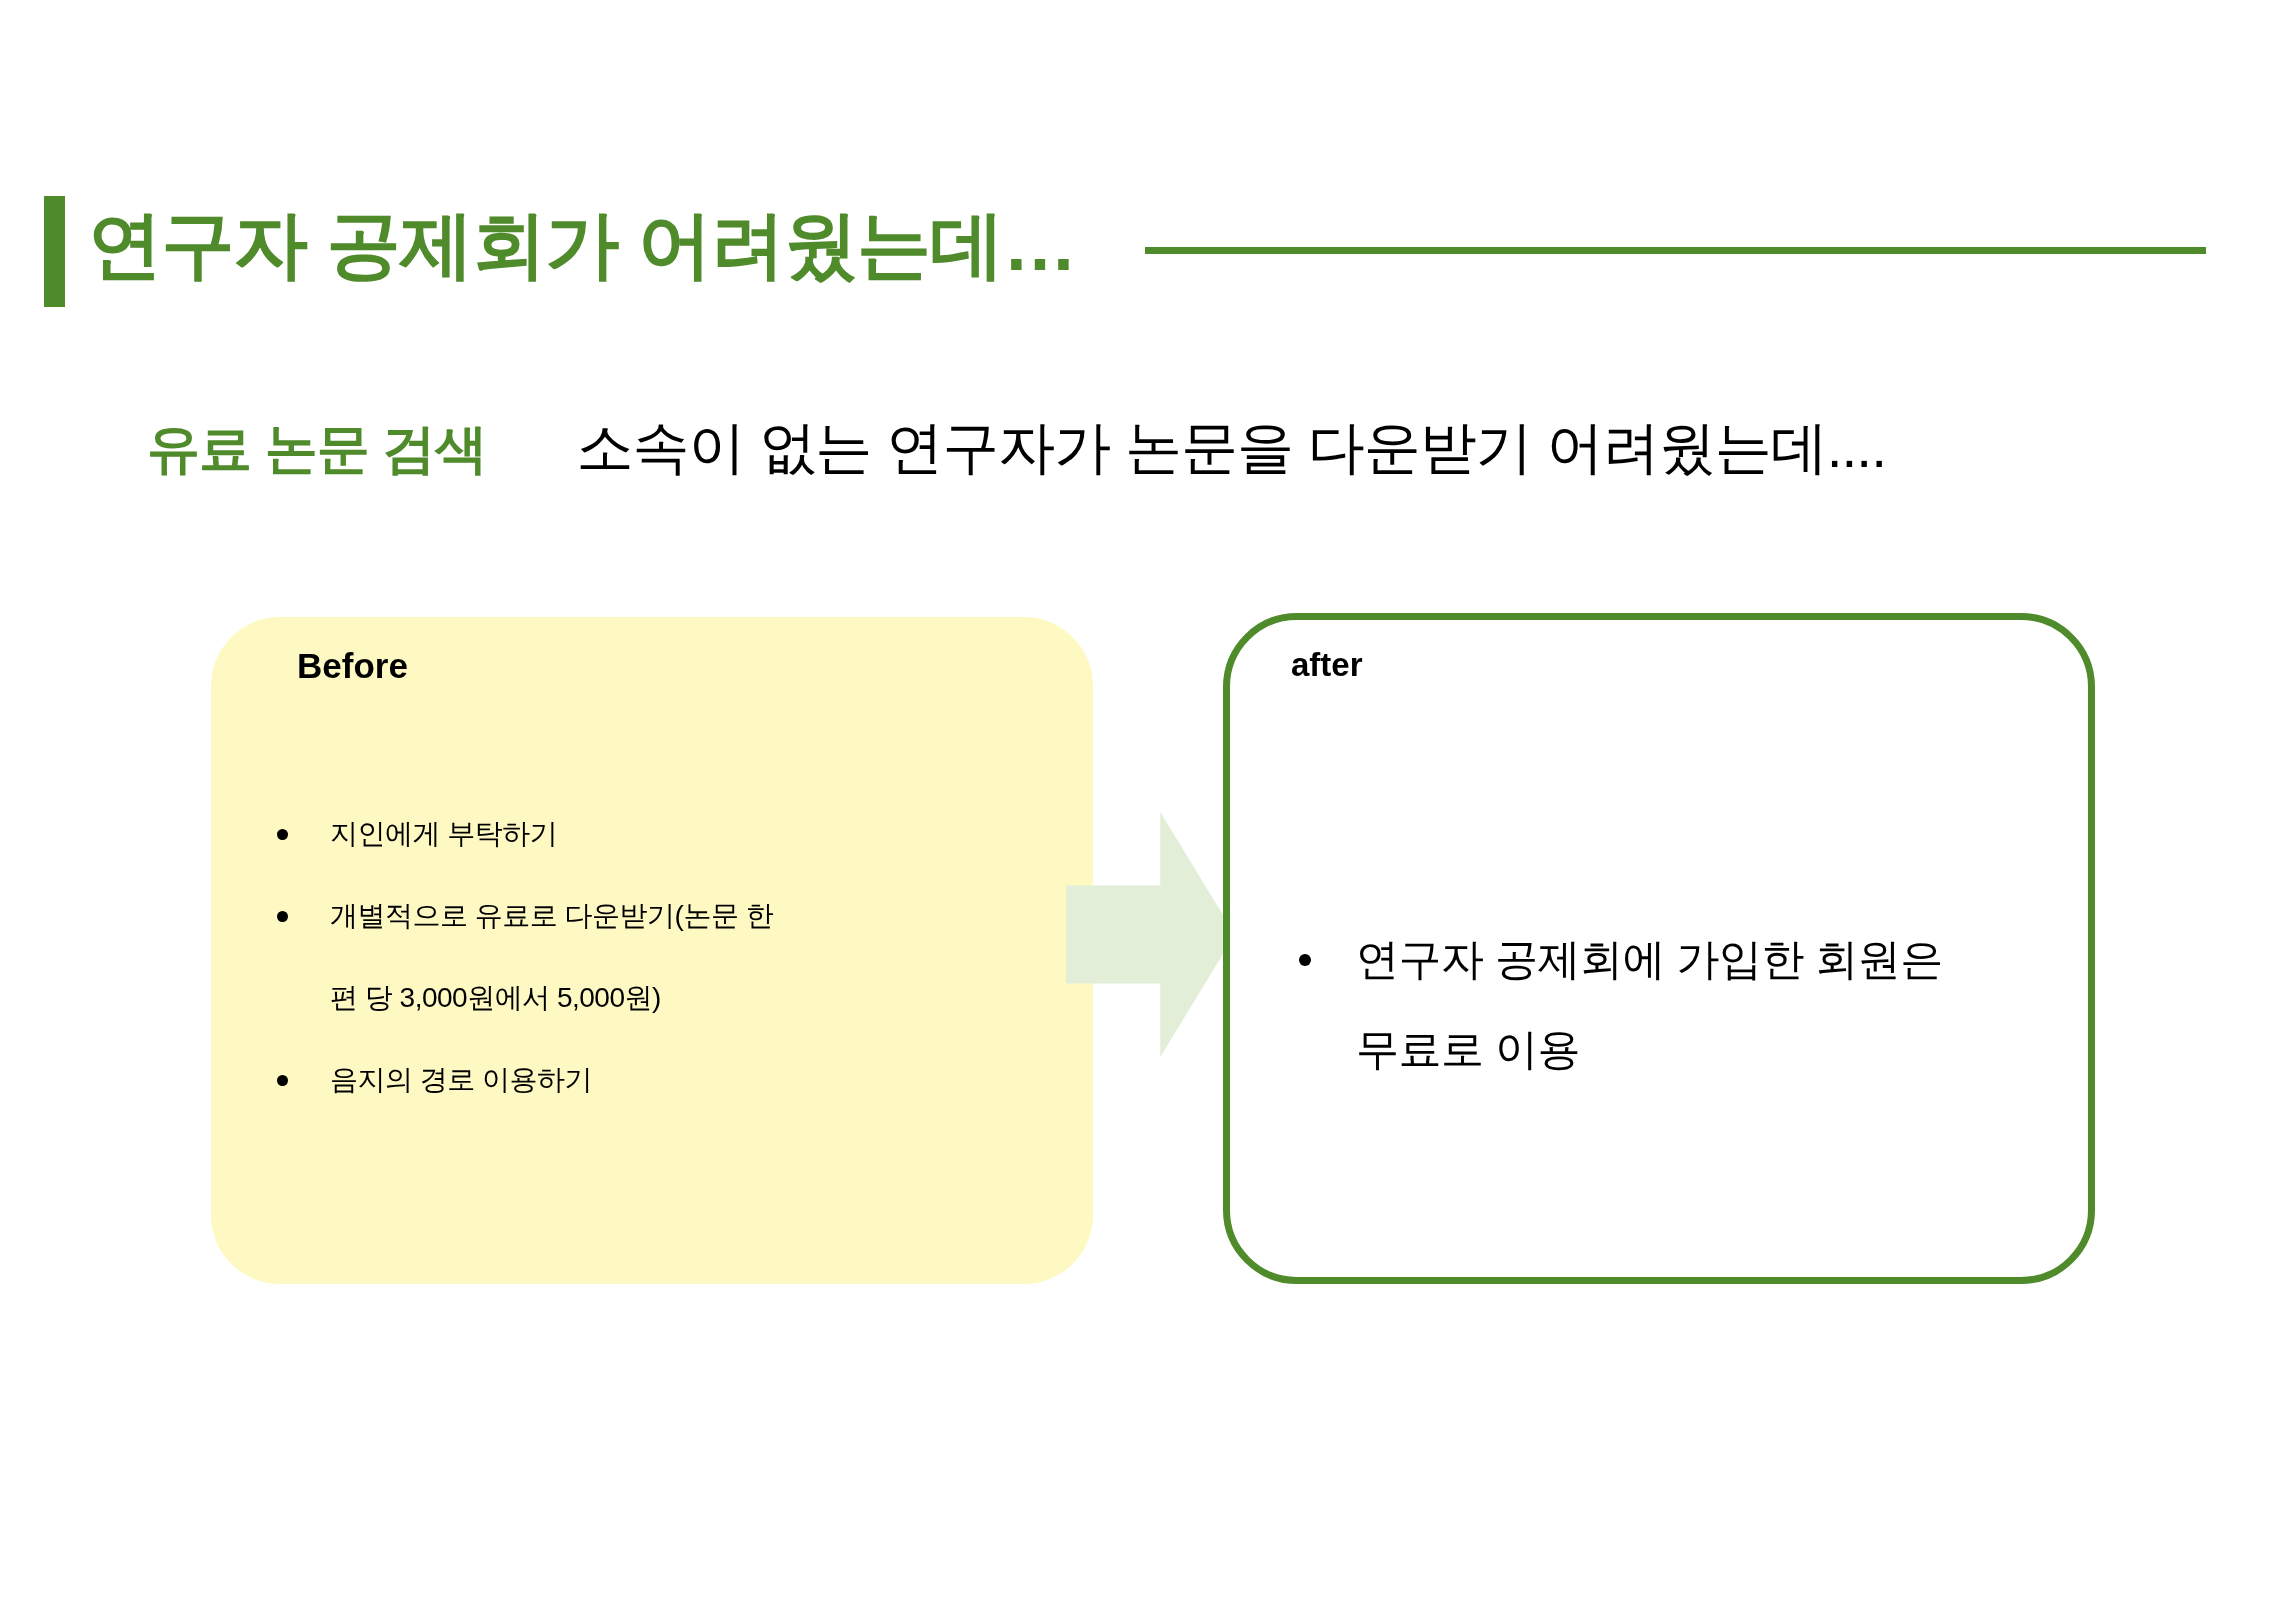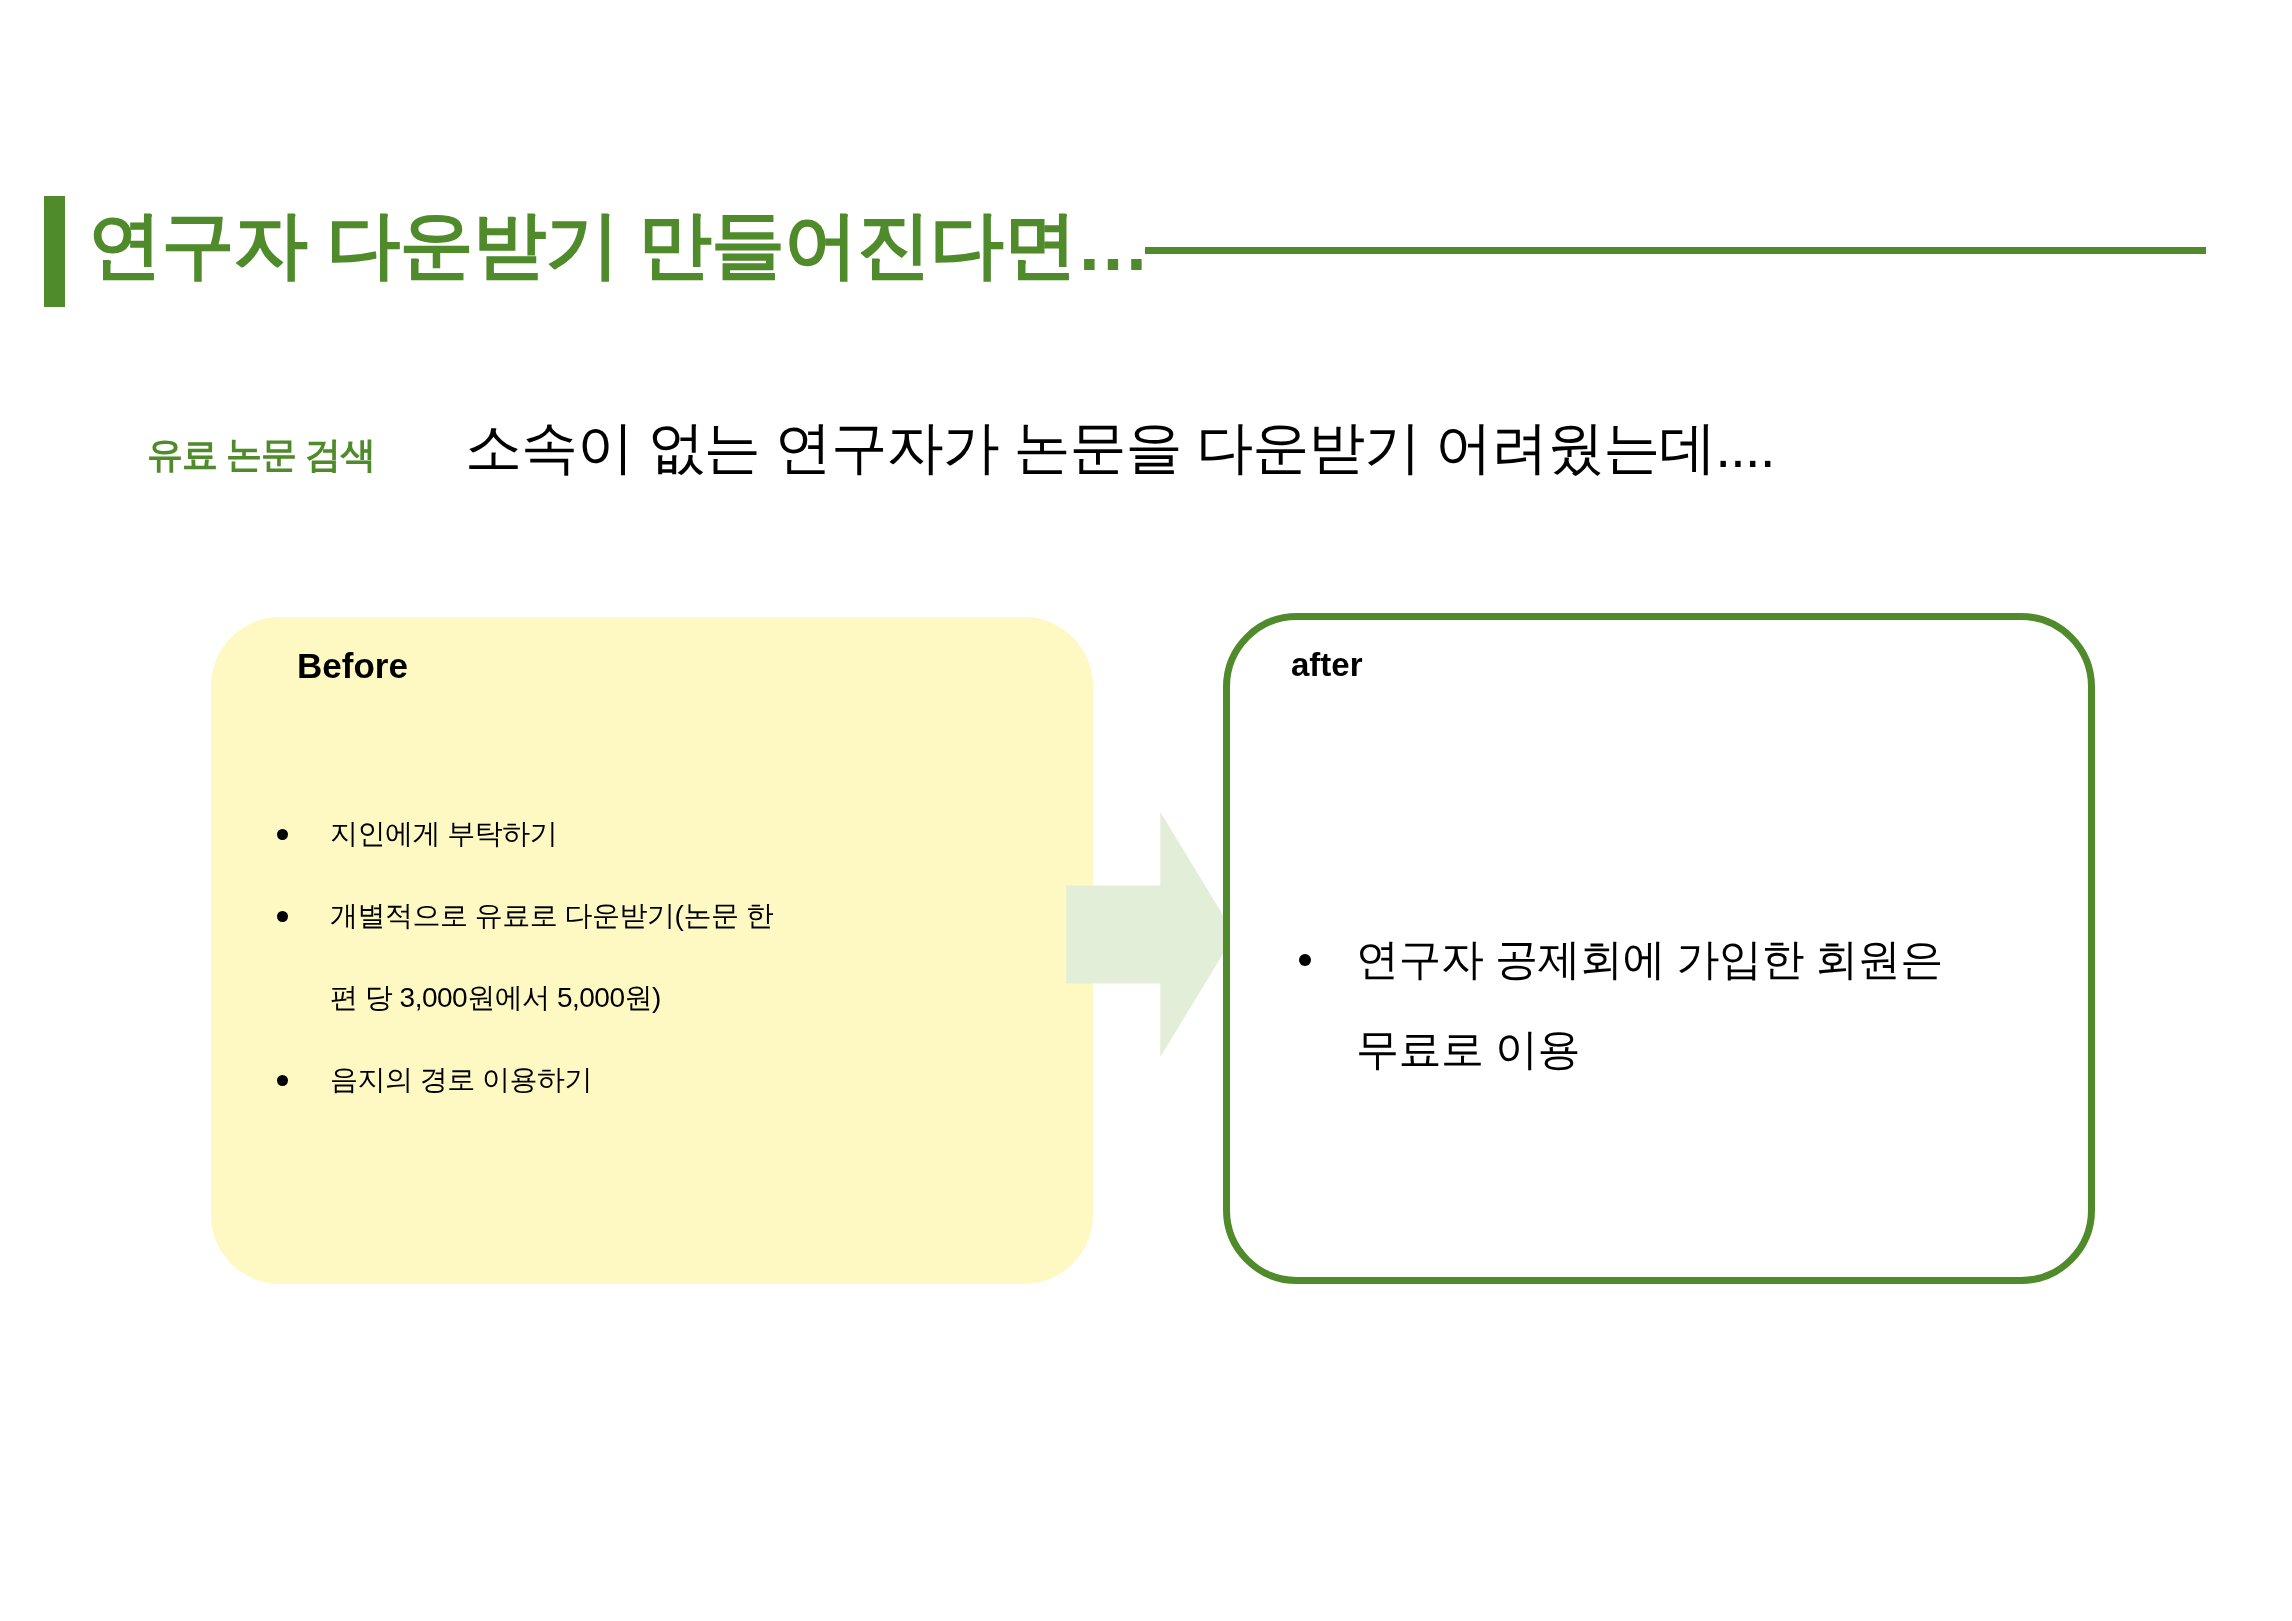--- a/index.html
+++ b/index.html
@@ -58,21 +58,21 @@
   #subtitle-row {
     position: absolute;
     left: 147px;
     top: 410px;
     height: 88px;
     display: flex;
     align-items: baseline;
     white-space: nowrap;
   }
   #subtitle-label {
-    font-size: 36px;
+    font-size: 53px;
     font-weight: 700;
     color: #4F8A2B;
     letter-spacing: -1px;
   }
   #subtitle-text {
     margin-left: 90px;
     font-size: 57px;
     font-weight: 400;
     color: #000000;
     letter-spacing: -1px;
@@ -187,21 +187,21 @@
     background: #000000;
   }
 </style>
 </head>
 <body>
 
 <div id="slide">
 
   <div id="title-row">
     <div id="title-accent-bar"></div>
-    <div id="slide-title">연구자 다운받기 만들어진다면…</div>
+    <div id="slide-title">연구자 공제회가 어려웠는데…</div>
     <div id="title-rule"></div>
   </div>
 
   <div id="subtitle-row">
     <span id="subtitle-label">유료 논문 검색</span>
     <span id="subtitle-text">소속이 없는 연구자가 논문을 다운받기 어려웠는데....</span>
   </div>
 
   <div id="before-box">
     <div id="before-heading">Before</div>

